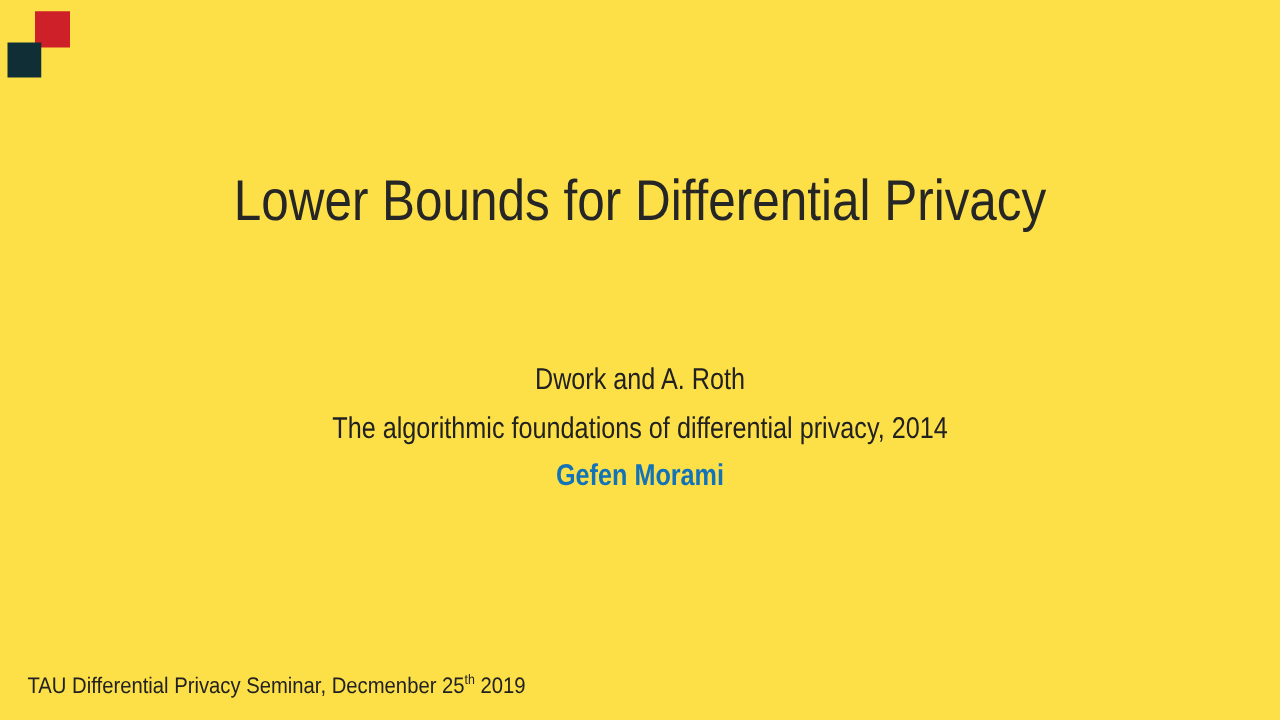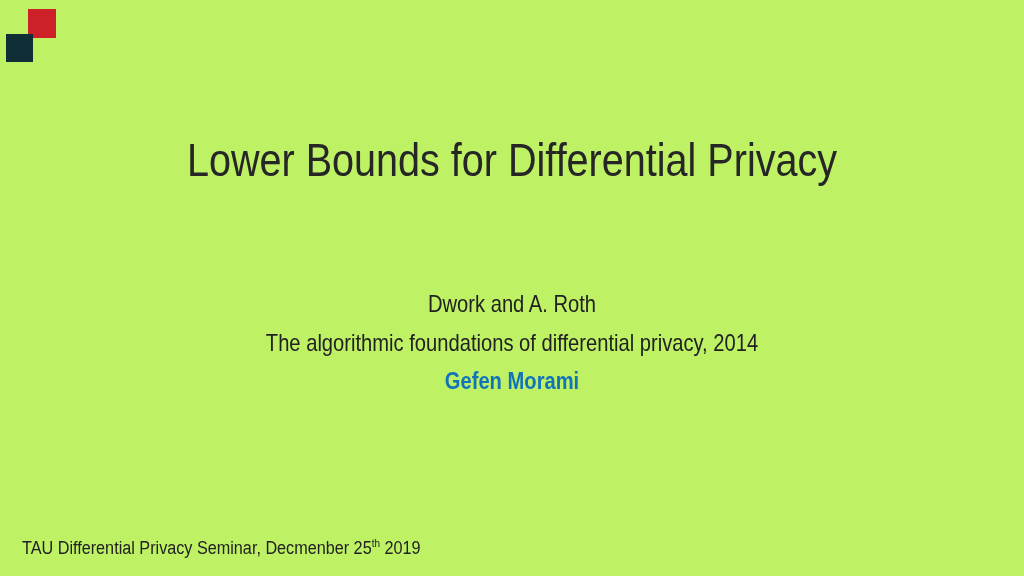--- a/index.html
+++ b/index.html
@@ -4,21 +4,21 @@
 <style>
   html, body {
     margin: 0;
     padding: 0;
     background: #ffffff;
   }
   .slide {
     position: relative;
     width: 1024px;
     height: 576px;
-    background: #bef264;
+    background: #fde047;
     overflow: hidden;
     font-family: "Liberation Sans", sans-serif;
   }
   
   .sq {
     position: absolute;
   }
   .sq-red {
     left: 28px;
     top: 9px;

